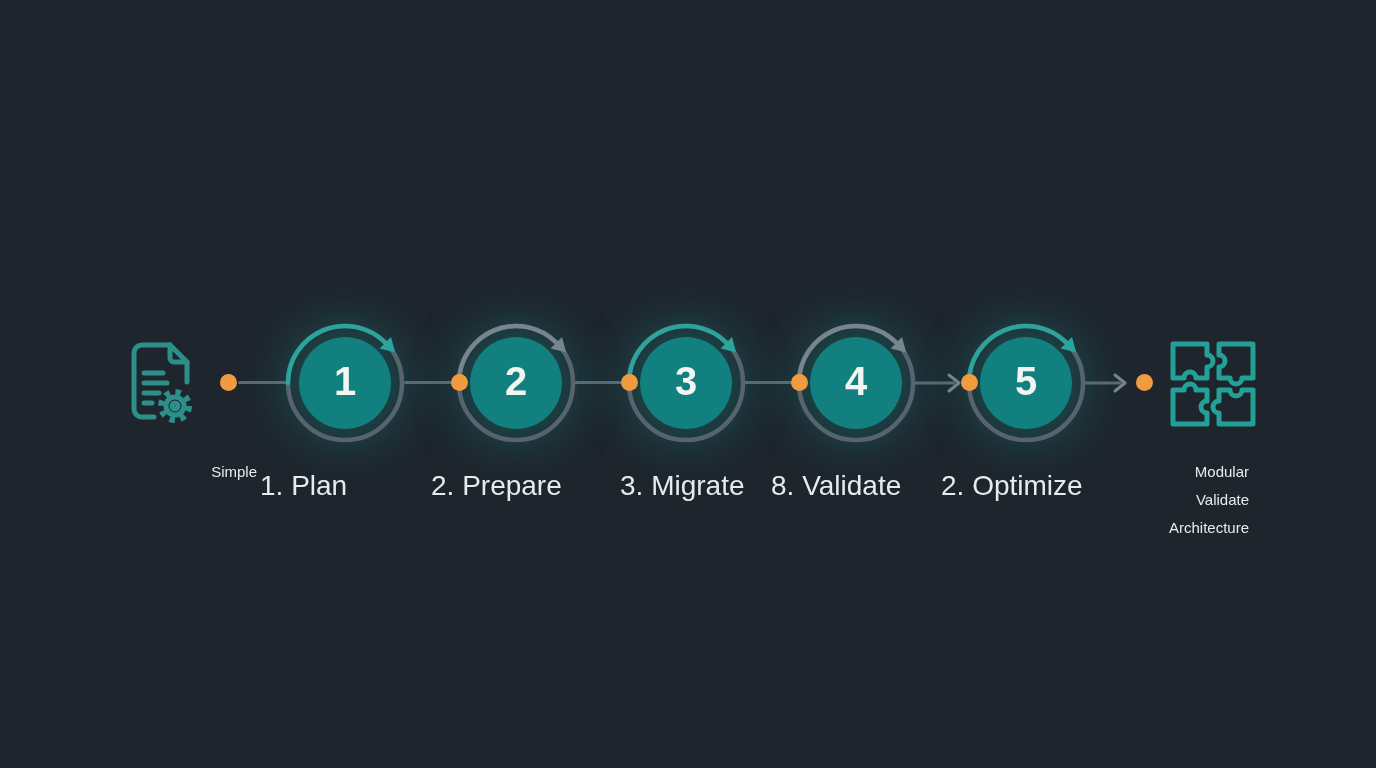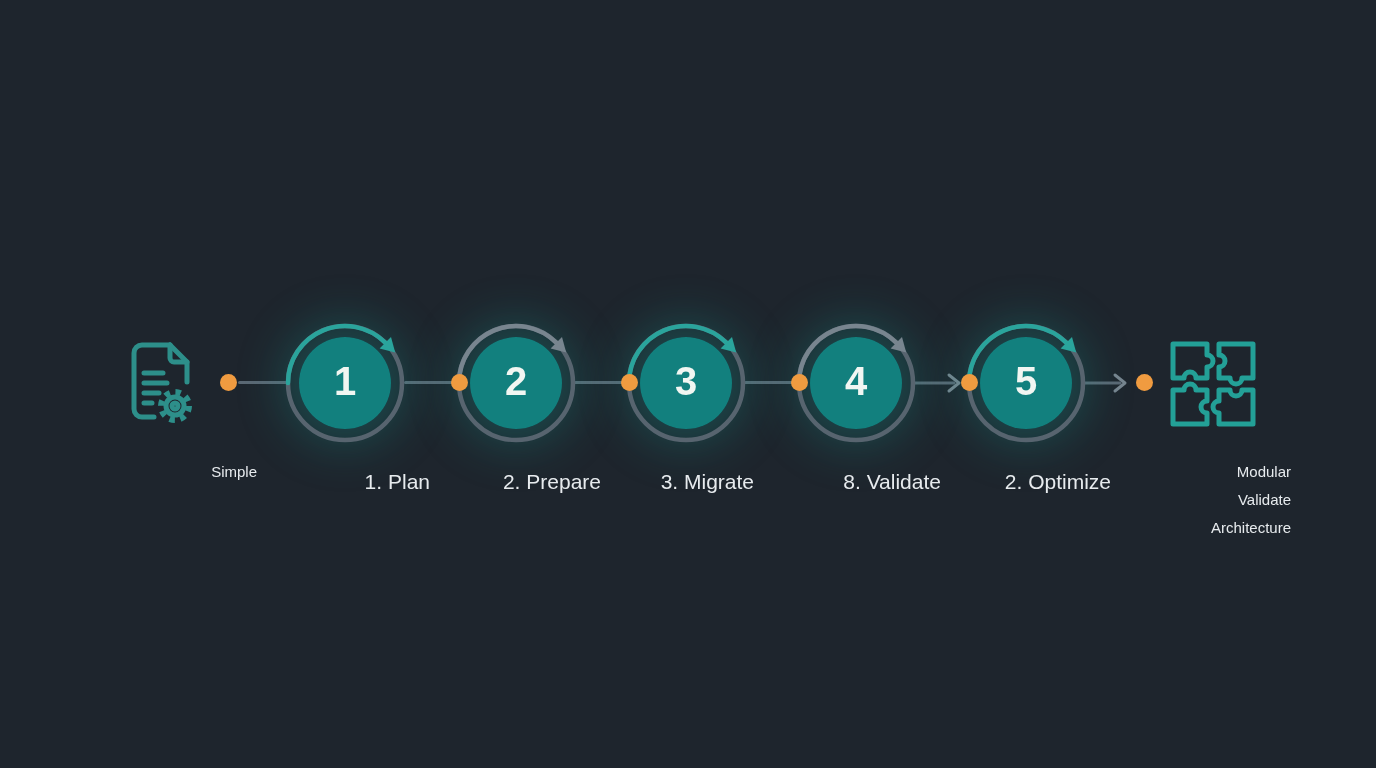--- a/index.html
+++ b/index.html
@@ -16,22 +16,22 @@
   .ring-base{fill:none;stroke:var(--ring,#57646f);stroke-width:4.5;}
   .ring-arc{fill:none;stroke-width:4.5;stroke-linecap:round;}
   svg[data-variant="teal"] .ring-arc{stroke:var(--arrow-teal,#2aa49c);}
   svg[data-variant="gray"] .ring-arc{stroke:var(--arrow-gray,#78858f);}
   svg[data-variant="teal"] .ring-arrowhead{fill:var(--arrow-teal,#2aa49c);}
   svg[data-variant="gray"] .ring-arrowhead{fill:var(--arrow-gray,#78858f);}
   .inner-circle{fill:var(--circle-fill,#12807e);}
   .step-number{position:absolute;inset:0 0 4px 0;display:flex;align-items:center;justify-content:center;
     color:var(--number,#f1f6f2);font-size:40px;font-weight:700;}
   
-  .step-label{position:absolute;top:470px;width:170px;text-align:right;
-    color:var(--label,#e7ebee);font-size:21px;z-index:2;}
+  .step-label{position:absolute;top:470px;width:170px;text-align:left;
+    color:var(--label,#e7ebee);font-size:28px;z-index:2;}
   .endpoint-label{position:absolute;top:458px;width:200px;text-align:right;
     color:var(--label,#e7ebee);font-size:15px;line-height:28px;z-index:2;}
   
   .h-line{position:absolute;top:381px;height:3px;border-radius:2px;
     background:var(--line,#5b6874);z-index:1;}
   .dot{position:absolute;top:374px;width:17px;height:17px;border-radius:50%;
     background:var(--dot,#f09b40);z-index:4;}
   .arrow-conn{position:absolute;top:371px;z-index:1;}
   .arrow-conn .ln{stroke:var(--line,#5b6874);stroke-width:3;fill:none;stroke-linecap:round;}
   .arrow-conn .chev{stroke:var(--arrow-gray,#78858f);stroke-width:3;fill:none;
@@ -114,21 +114,21 @@
   <div class="step-node" style="left:616px">
     <div class="step-glow"></div>
     <svg class="step-svg" width="140" height="140" viewBox="0 0 140 140" data-variant="teal">
       <circle class="ring-base" cx="70" cy="70" r="57"></circle>
       <path class="ring-arc" d="M13 70 A57 57 0 0 1 110.3 29.7"></path>
       <polygon class="ring-arrowhead" points="120.2,39.6 116,24 104.6,35.4"></polygon>
       <circle class="inner-circle" cx="70" cy="70" r="46"></circle>
     </svg>
     <div class="step-number">3</div>
   </div>
-  <div class="step-label" style="left:584px">3. Migrate</div>
+  <div class="step-label" style="left:620px">3. Migrate</div>
 
   <div class="step-node" style="left:786px">
     <div class="step-glow"></div>
     <svg class="step-svg" width="140" height="140" viewBox="0 0 140 140" data-variant="gray">
       <circle class="ring-base" cx="70" cy="70" r="57"></circle>
       <path class="ring-arc" d="M13 70 A57 57 0 0 1 110.3 29.7"></path>
       <polygon class="ring-arrowhead" points="120.2,39.6 116,24 104.6,35.4"></polygon>
       <circle class="inner-circle" cx="70" cy="70" r="46"></circle>
     </svg>
     <div class="step-number">4</div>
@@ -148,19 +148,19 @@
   <div class="step-label" style="left:941px">2. Optimize</div>
 
   <div class="icon-box" style="left:1163px;top:334px;width:100px;height:100px">
     <svg width="100" height="100" viewBox="0 0 100 100">
       <path class="puzzle-stroke" d="M10 10 h34 v11 a6 6 0 0 1 0 12 v11 h-11 a6 6 0 0 0 -12 0 h-11 Z"></path>
       <path class="puzzle-stroke" d="M56 10 h34 v34 h-11 a6 6 0 0 1 -12 0 h-11 v-11 a6 6 0 0 0 0 -12 v-11 Z"></path>
       <path class="puzzle-stroke" d="M10 90 v-34 h11 a6 6 0 0 1 12 0 h11 v11 a6 6 0 0 0 0 12 v11 h-34 Z"></path>
       <path class="puzzle-stroke" d="M56 56 h11 a6 6 0 0 0 12 0 h11 v34 h-34 v-11 a6 6 0 0 1 0 -12 v-11 Z"></path>
     </svg>
   </div>
-  <div class="endpoint-label" style="left:1091px">
+  <div class="endpoint-label" style="left:1049px">
     <div>Modular</div>
     <div>Validate</div>
     <div>Architecture</div>
   </div>
 
 </div>
 
 </body></html>

